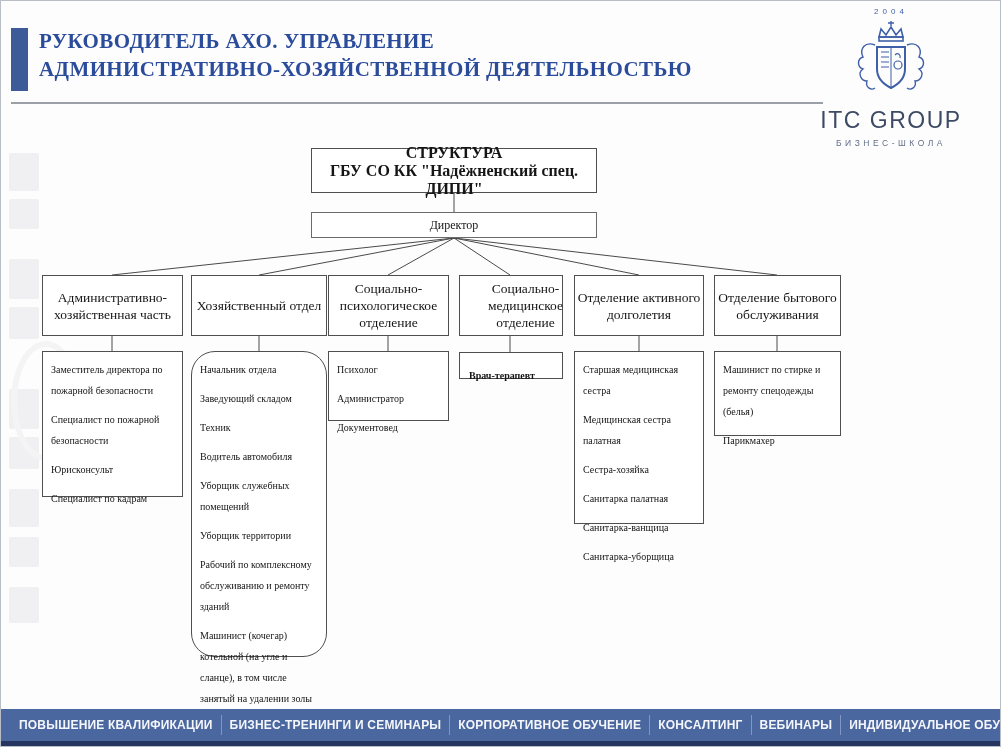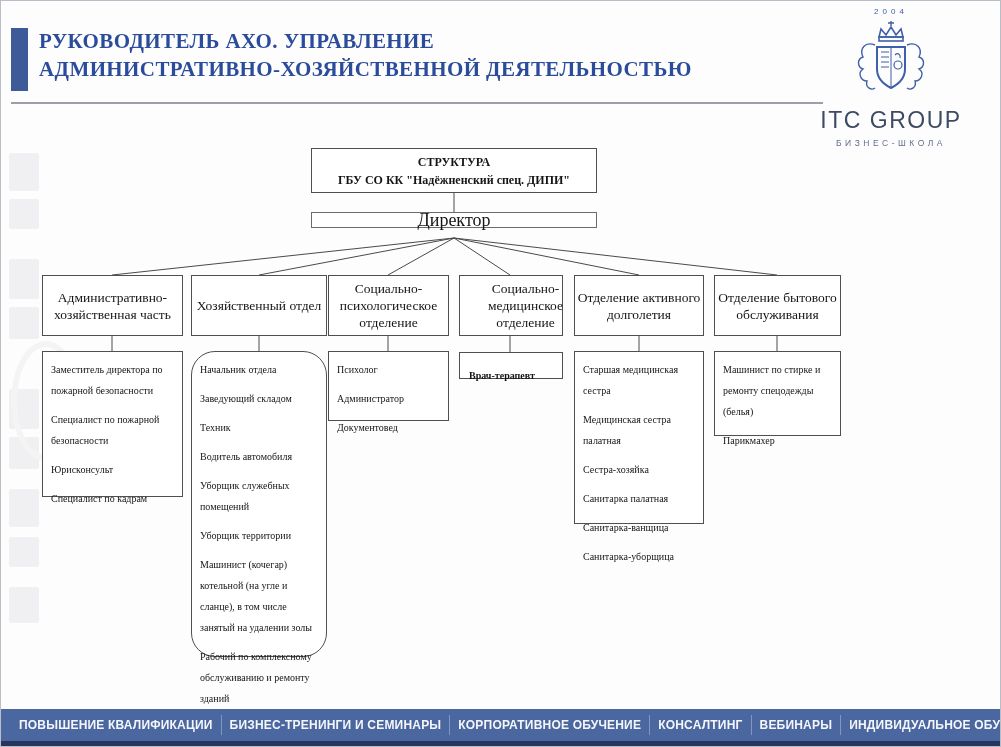--- a/index.html
+++ b/index.html
@@ -24,22 +24,22 @@
     color:#3f5fa8; margin-bottom:1px; }
   .logo-name { font-family:"Liberation Sans", sans-serif; font-size:23px; letter-spacing:1.5px;
     color:#3d4a63; margin-top:2px; }
   .logo-sub { font-family:"Liberation Sans", sans-serif; font-size:8.5px; letter-spacing:3.5px;
     color:#64718c; margin-top:4px; }
   
   .connectors { position:absolute; left:0; top:0; width:1001px; height:747px; pointer-events:none; z-index:1; }
   .obox { position:absolute; background:#fff; border:1px solid #4f4f4f; z-index:2;
     font-family:"Liberation Serif", serif; color:#151515; }
   .obox.center { display:flex; flex-direction:column; align-items:center; justify-content:center; text-align:center; }
-  .root-box { left:310px; top:147px; width:286px; height:45px; font-weight:bold; font-size:12px; line-height:18px; }
-  .director-box { left:310px; top:211px; width:286px; height:16px; font-size:18px; border-color:#6b6b6b; }
+  .root-box { left:310px; top:147px; width:286px; height:45px; font-weight:bold; font-size:16px; line-height:18px; }
+  .director-box { left:310px; top:211px; width:286px; height:26px; font-size:12px; border-color:#6b6b6b; }
   .dept { top:274px; height:61px; font-size:13.5px; line-height:17px; padding:2px; }
   .sub { top:350px; font-size:10px; line-height:21px; padding:7px 7px 3px 8px; }
   .sub p { margin:0 0 8px; }
   .d1 { left:41px;  width:141px; }
   .d2 { left:190px; width:136px; }
   .d3 { left:327px; width:121px; }
   .d4 { left:458px; width:104px;padding-left:31px; }
   .d5 { left:573px; width:130px; }
   .d6 { left:713px; width:127px; }
   .s1 { height:146px; }
@@ -143,22 +143,22 @@
     <p>Специалист по кадрам</p>
   </div>
 
   <div class="obox sub d2 s2">
     <p>Начальник отдела</p>
     <p>Заведующий складом</p>
     <p>Техник</p>
     <p>Водитель автомобиля</p>
     <p>Уборщик служебных помещений</p>
     <p>Уборщик территории</p>
+    <p>Рабочий по комплексному обслуживанию и ремонту зданий</p>
     <p>Машинист (кочегар) котельной (на угле и сланце), в том числе занятый на удалении золы</p>
-    <p>Рабочий по комплексному обслуживанию и ремонту зданий</p>
   </div>
 
   <div class="obox sub d3 s3">
     <p>Психолог</p>
     <p>Администратор</p>
     <p>Документовед</p>
   </div>
 
   <div class="obox sub d4 s4">
     <p>Врач-терапевт</p>

